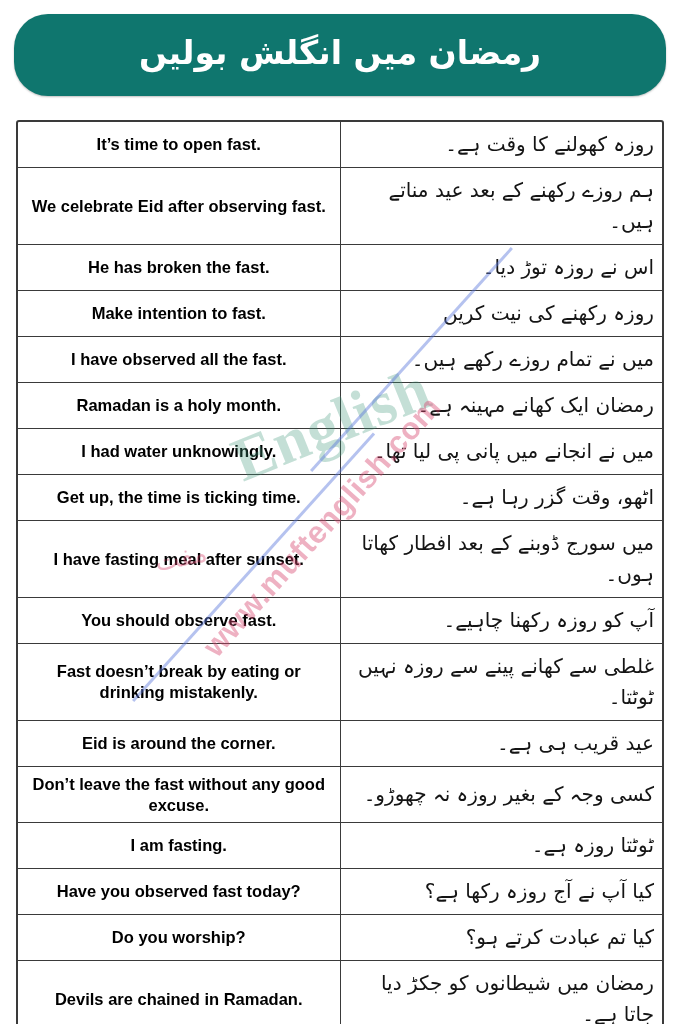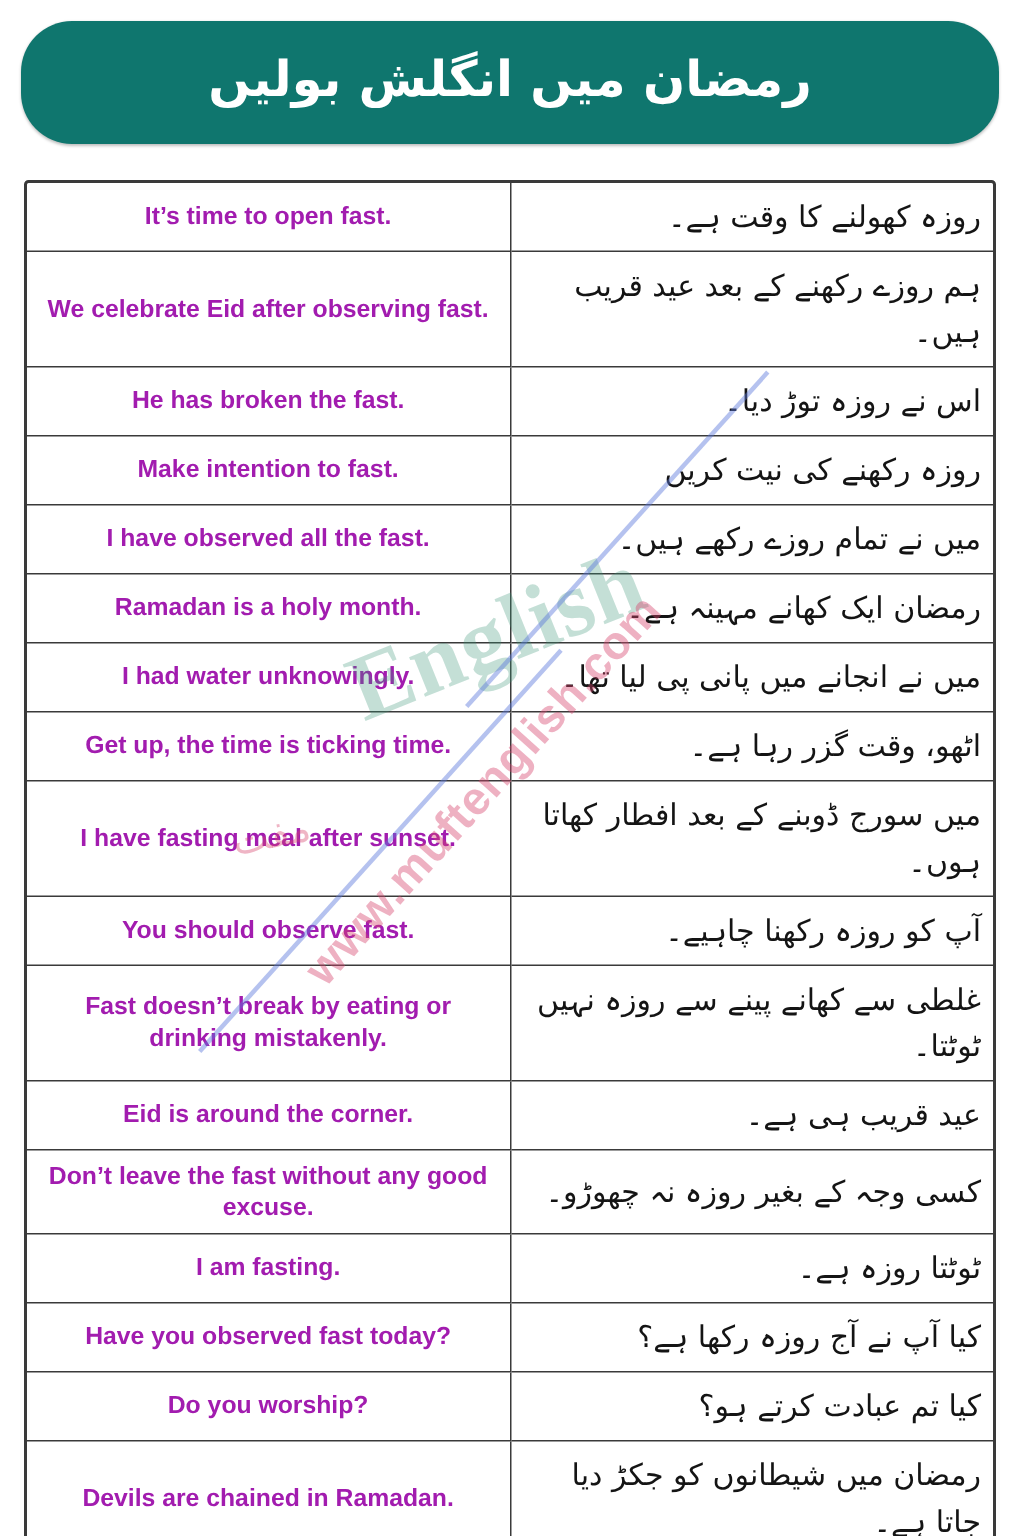--- a/index.html
+++ b/index.html
@@ -69,21 +69,21 @@
   table.phrases td {
     padding: 7px 8px;
     vertical-align: middle;
     background: transparent;
   }
   td.eng {
     width: 50%;
     text-align: center;
     font-size: 16.5px;
     font-weight: bold;
-    color: #a21caf;
+    color: #000000;
     line-height: 1.25;
     border-right: 1.5px solid #3a3a3a;
   }
   td.urd {
     width: 50%;
     text-align: right;
     direction: rtl;
     font-size: 20px;
     color: #141414;
     font-family: "DejaVu Sans", "Liberation Sans", sans-serif;
@@ -184,21 +184,21 @@
 
   <div class="table-wrap">
     <table class="phrases">
       <tbody>
         <tr>
           <td class="eng">It’s time to open fast.</td>
           <td class="urd">روزہ کھولنے کا وقت ہے۔</td>
         </tr>
         <tr>
           <td class="eng">We celebrate Eid after observing fast.</td>
-          <td class="urd">ہم روزے رکھنے کے بعد عید قریب ہیں۔</td>
+          <td class="urd">ہم روزے رکھنے کے بعد عید مناتے ہیں۔</td>
         </tr>
         <tr>
           <td class="eng">He has broken the fast.</td>
           <td class="urd">اس نے روزہ توڑ دیا۔</td>
         </tr>
         <tr>
           <td class="eng">Make intention to fast.</td>
           <td class="urd">روزہ رکھنے کی نیت کریں</td>
         </tr>
         <tr>

